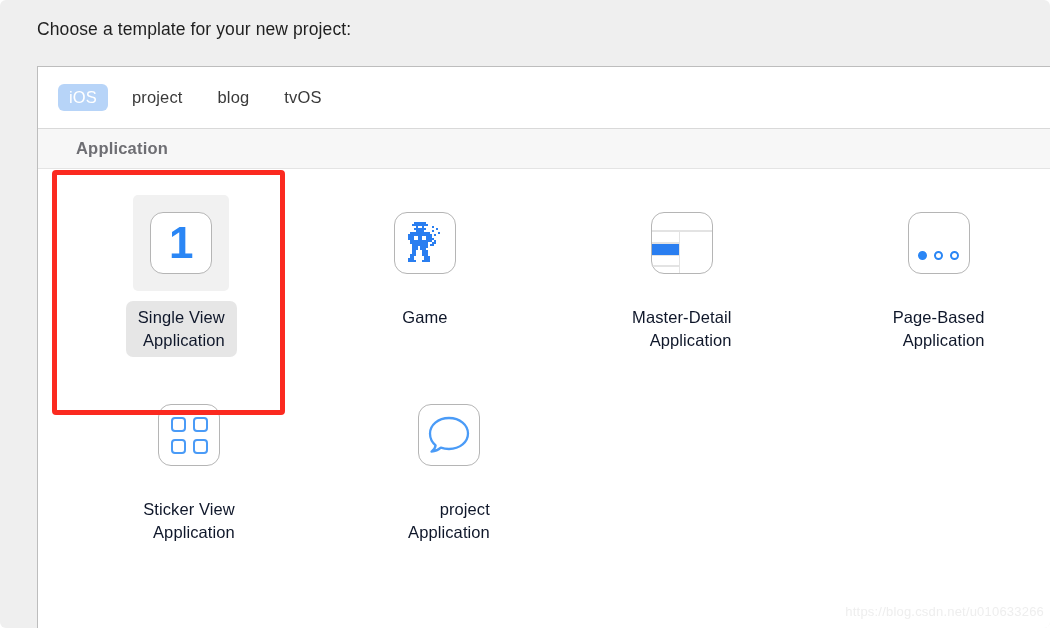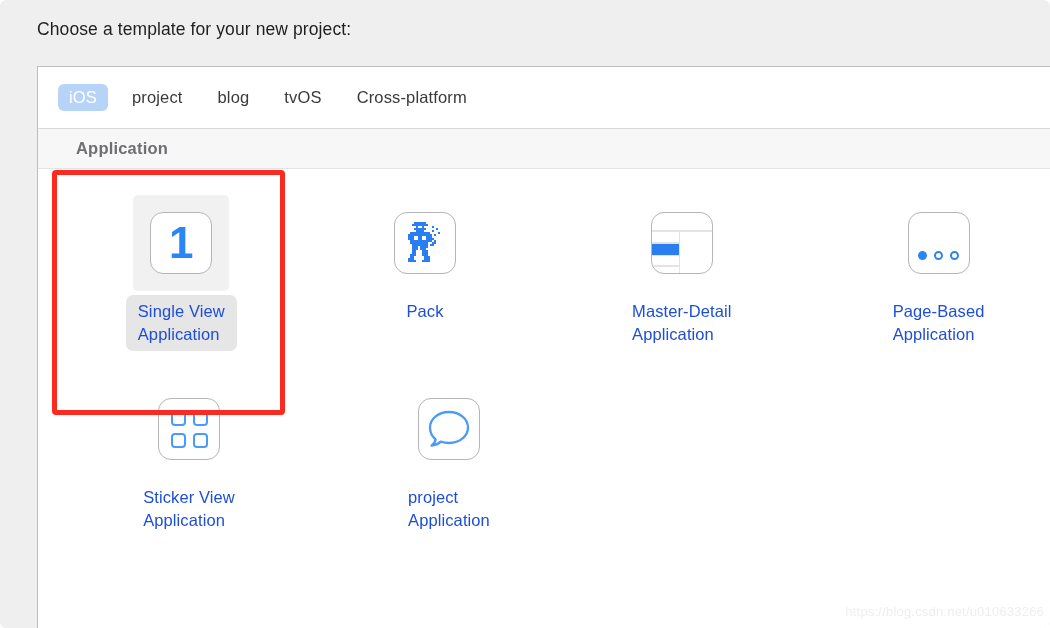--- a/index.html
+++ b/index.html
@@ -195,25 +195,25 @@
   .sticker-cell {
     border: 2.4px solid #4a9bf7;
     border-radius: 4px;
     box-sizing: border-box;
   }
 
   
   .glyph-bubble { width: 44px; height: 40px; display: block; }
 
   .cell-label {
-    margin-top: 4px;
+    margin-top: 10px;
     font-size: 16.5px;
     line-height: 23px;
-    color: #1d4ed8;
-    text-align: left;
+    color: #0f172a;
+    text-align: right;
     padding: 5px 12px;
     border-radius: 7px;
     white-space: pre-line;
     letter-spacing: 0.1px;
   }
   .cell-label.selected { background: #e6e6e6; }
 
   
   .annotation-box {
     position: absolute;
@@ -245,21 +245,20 @@
 
   <div class="prompt-title">Choose a template for your new project:</div>
 
   <div class="panel">
 
     <div class="tabbar">
       <div class="tab selected">iOS</div>
       <div class="tab">project</div>
       <div class="tab">blog</div>
       <div class="tab">tvOS</div>
-      <div class="tab">Cross-platform</div>
     </div>
 
     <div class="section-header">
       <span class="section-header-label">Application</span>
     </div>
 
     <div class="grid">
 
       <div class="grid-row">
 
@@ -317,21 +316,21 @@
                   <rect x="4" y="18" width="2" height="1"></rect>
                     <rect x="11" y="18" width="3" height="1"></rect>
                   <rect x="3" y="19" width="3" height="1"></rect>
                     <rect x="11" y="19" width="3" height="1"></rect>
                   <rect x="3" y="20" width="4" height="1"></rect>
                     <rect x="10" y="20" width="4" height="1"></rect>
                 </g>
               </svg>
             </div>
           </div>
-          <div class="cell-label">Pack</div>
+          <div class="cell-label">Game</div>
         </div>
 
         <div class="cell">
           <div class="icon-frame">
             <div class="icon-tile">
               <div class="md">
                 <div class="md-hline" style="top:17px;"></div>
                 <div class="md-vline" style="left:27px;"></div>
                 <div class="md-hline" style="top:29px; right:auto; width:27px;"></div>
                 <div class="md-sel" style="left:0; top:30.6px; width:27px; height:11px;"></div>

